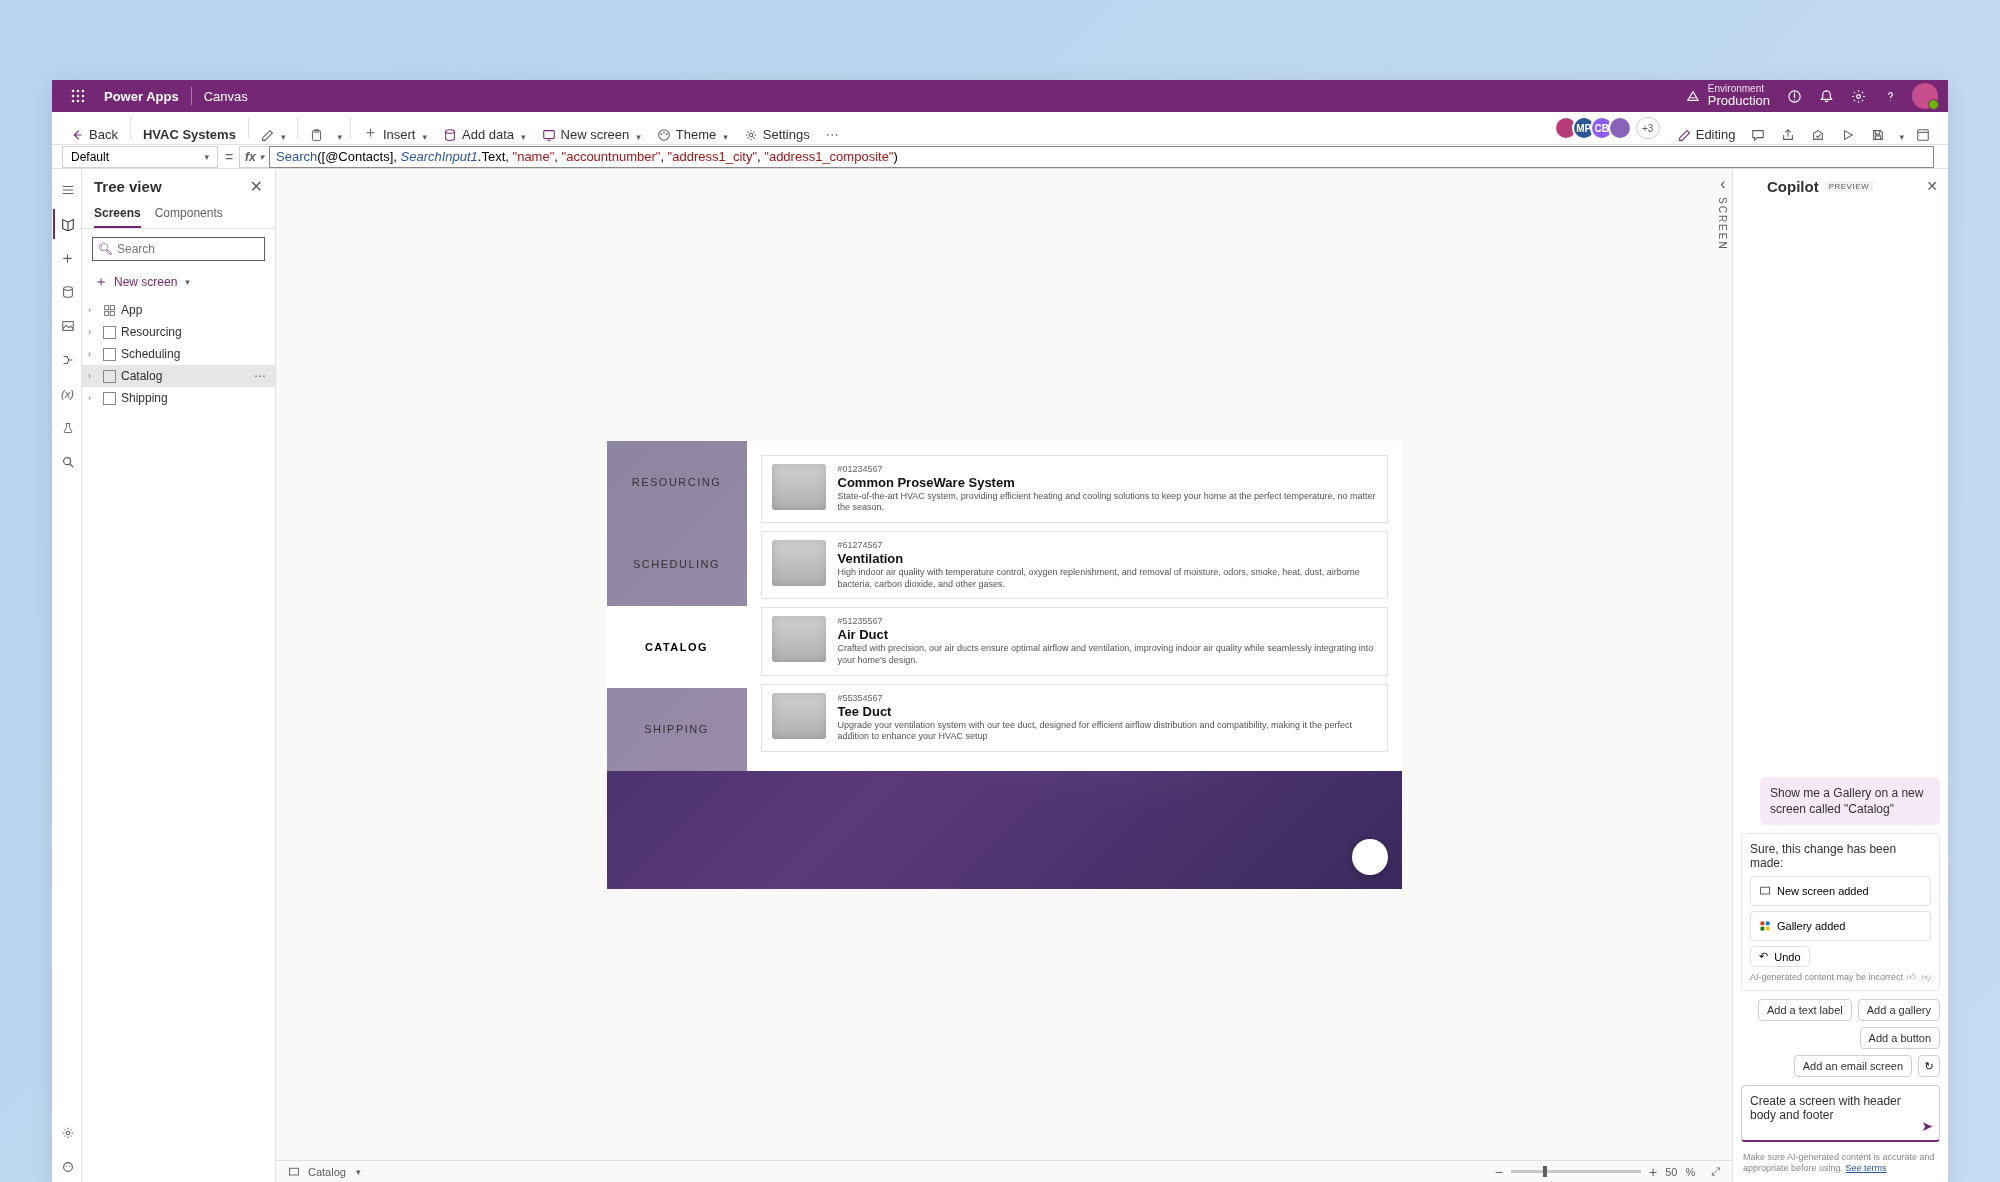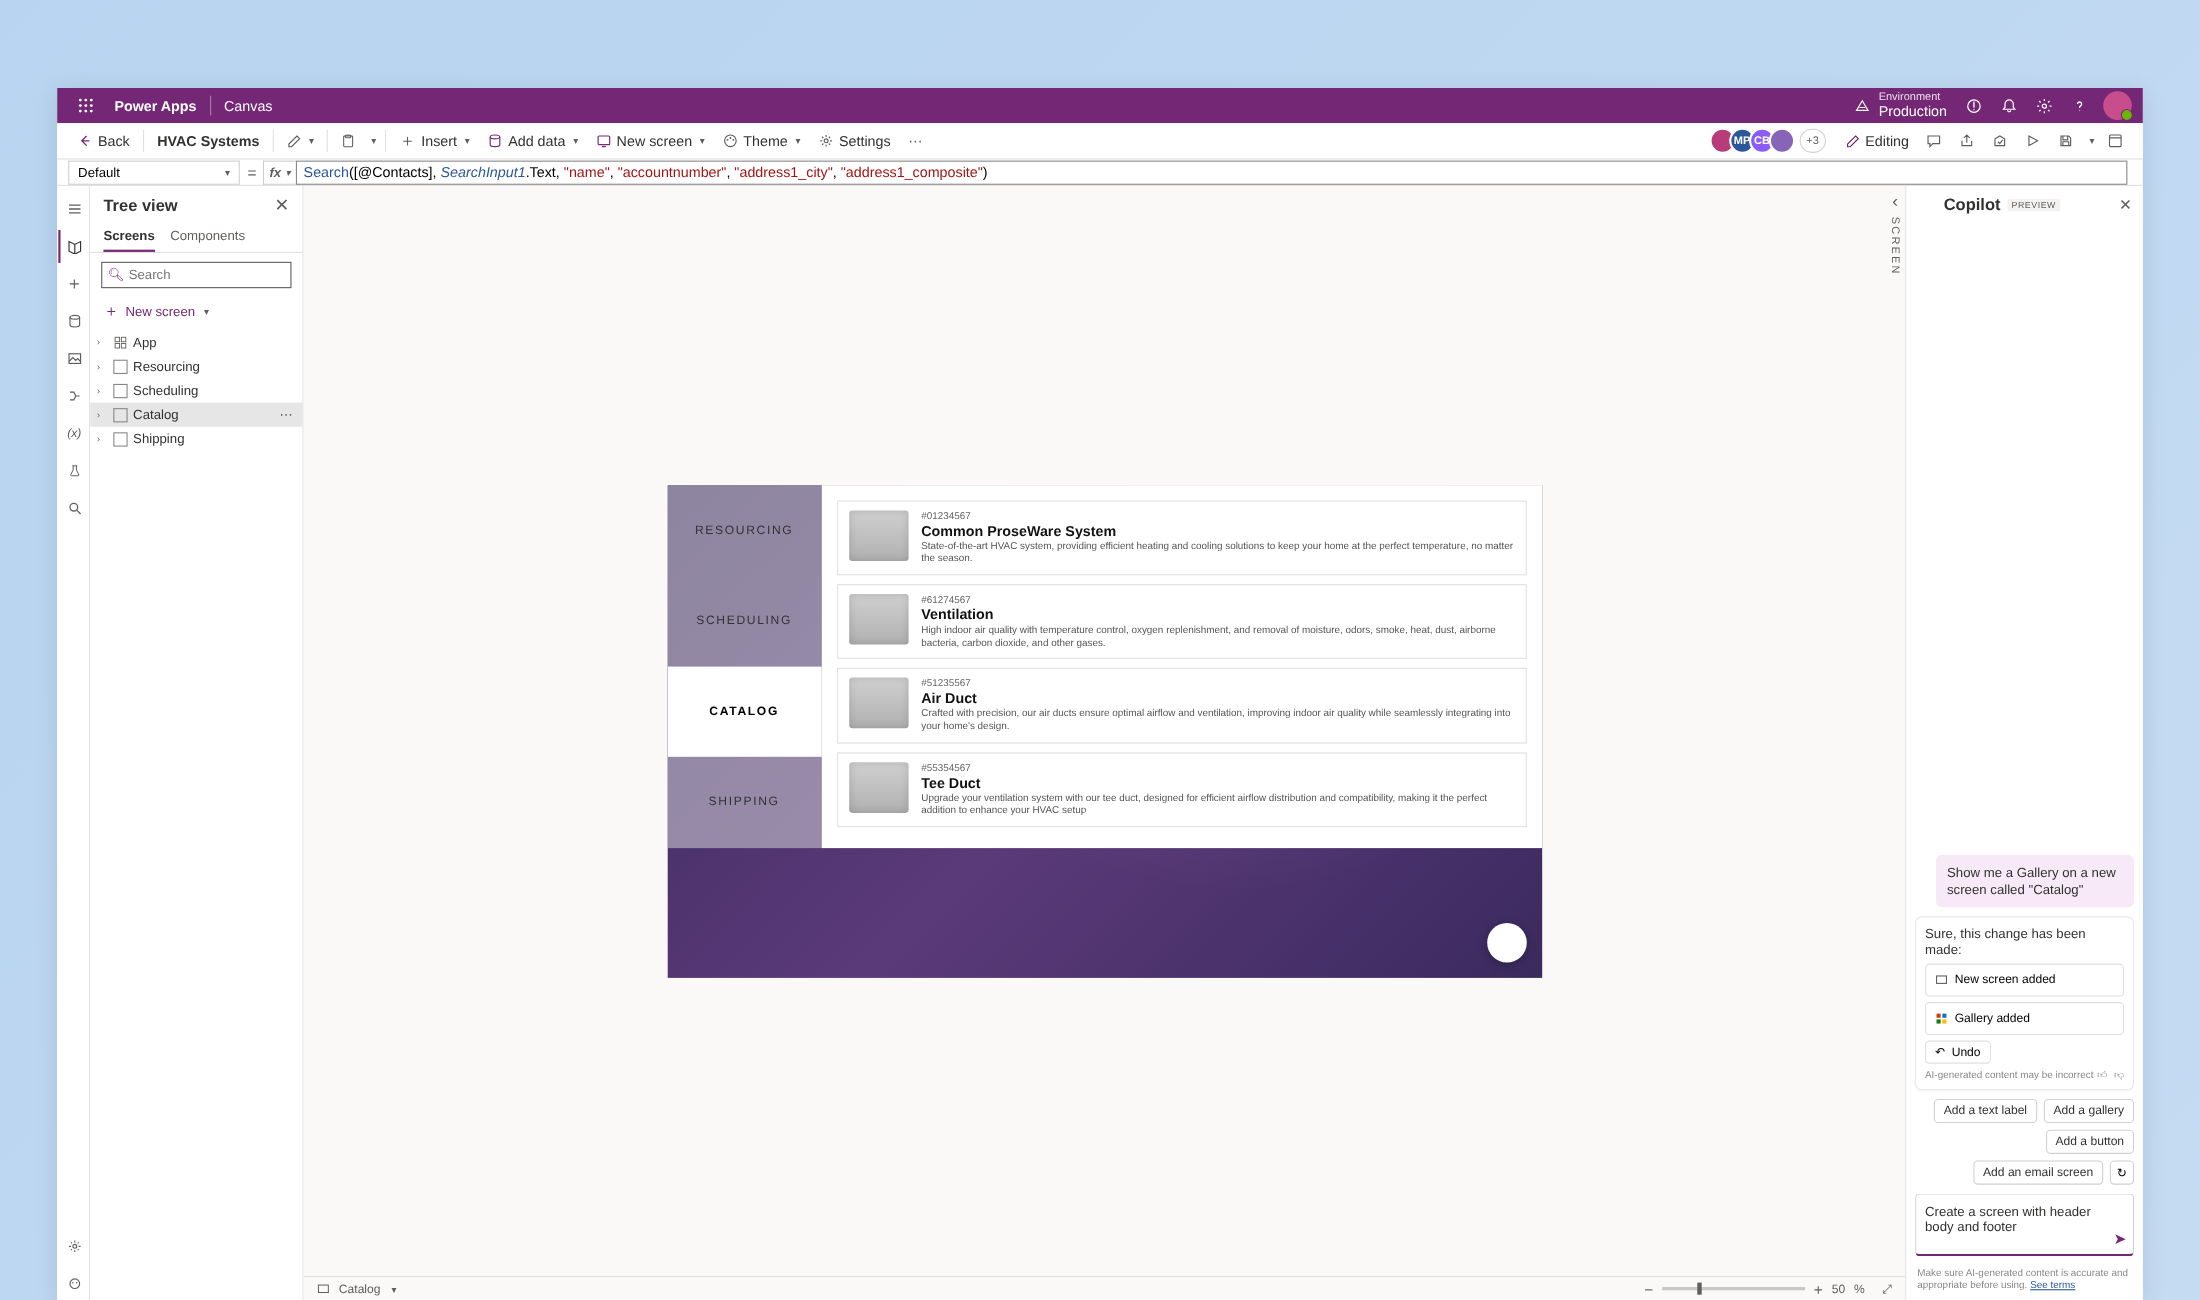--- a/index.html
+++ b/index.html
@@ -16,21 +16,21 @@
 .titlebar .env { display: flex; align-items: center; gap: 8px; margin-right: 8px; }
 .titlebar .env-text { display: flex; flex-direction: column; line-height: 1.1; }
 .titlebar .env-label { font-size: 10px; opacity: 0.85; }
 .titlebar .env-value { font-size: 13px; font-weight: 500; }
 .titlebar .tb-icon { width: 32px; height: 28px; display: flex; align-items: center; justify-content: center; cursor: pointer; }
 .titlebar .avatar { width: 26px; height: 26px; border-radius: 50%; background: #c74d8c; position: relative; margin-left: 6px; }
 .titlebar .avatar::after { content: ""; position: absolute; bottom: -1px; right: -1px; width: 9px; height: 9px; background: #6bb700; border-radius: 50%; border: 1.5px solid #742774; }
 
 
 .toolbar { height: 33px; background: #fff; border-bottom: 1px solid #e0e0e0; display: flex; align-items: center; padding: 0 10px; font-size: 13px; color: #323130; }
-.tb-btn { display: flex; align-items: center; gap: 5px; padding: 0 8px; height: 28px; cursor: pointer; border-radius: 2px; }
+.tb-btn { display: flex; align-items: flex-end; gap: 5px; padding: 0 8px; height: 28px; cursor: pointer; border-radius: 2px; }
 .tb-sep { width: 1px; height: 20px; background: #e0e0e0; margin: 0 4px; }
 .chev { font-size: 9px; color: #605e5c; margin-left: 2px; }
 .toolbar .spacer { flex: 1; }
 .presence { display: flex; align-items: center; }
 .presence .pa { width: 24px; height: 24px; border-radius: 50%; border: 2px solid #fff; margin-left: -6px; font-size: 10px; display: flex; align-items: center; justify-content: center; color: #fff; font-weight: 600; }
 .presence .more { width: 24px; height: 22px; border-radius: 11px; border: 1px solid #d0d0d0; margin-left: 4px; font-size: 10px; display: flex; align-items: center; justify-content: center; color: #605e5c; background: #fff; }
 
 
 .formulabar { height: 24px; display: flex; align-items: center; border-bottom: 1px solid #e0e0e0; }
 .prop-dd { width: 156px; height: 22px; border: 1px solid #d0d0d0; margin: 0 1px 0 10px; display: flex; align-items: center; padding: 0 8px; font-size: 12px; justify-content: space-between; }

